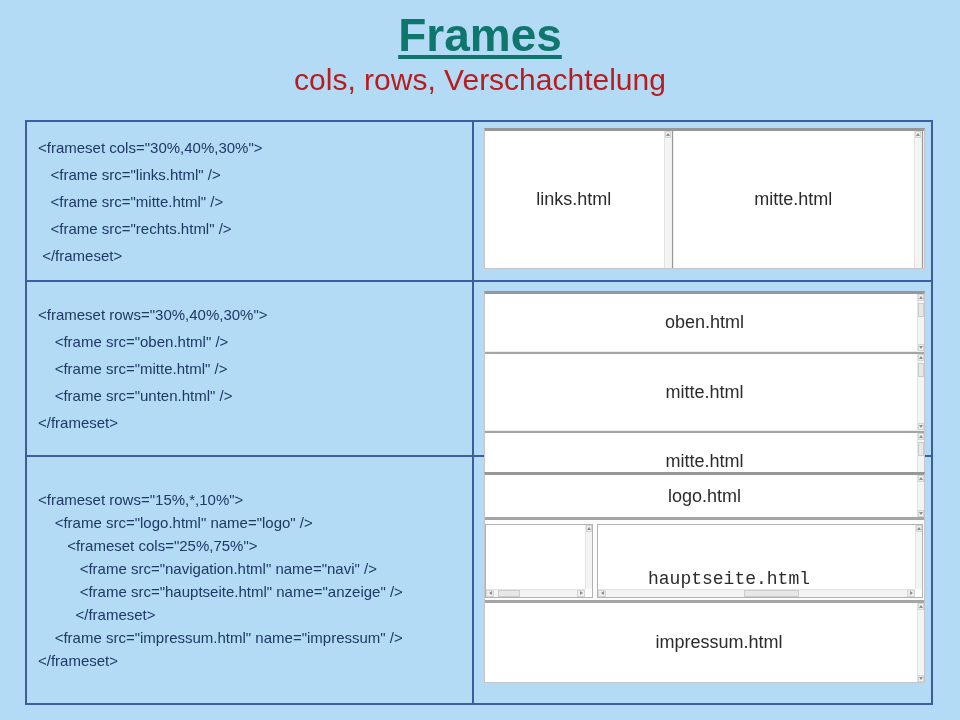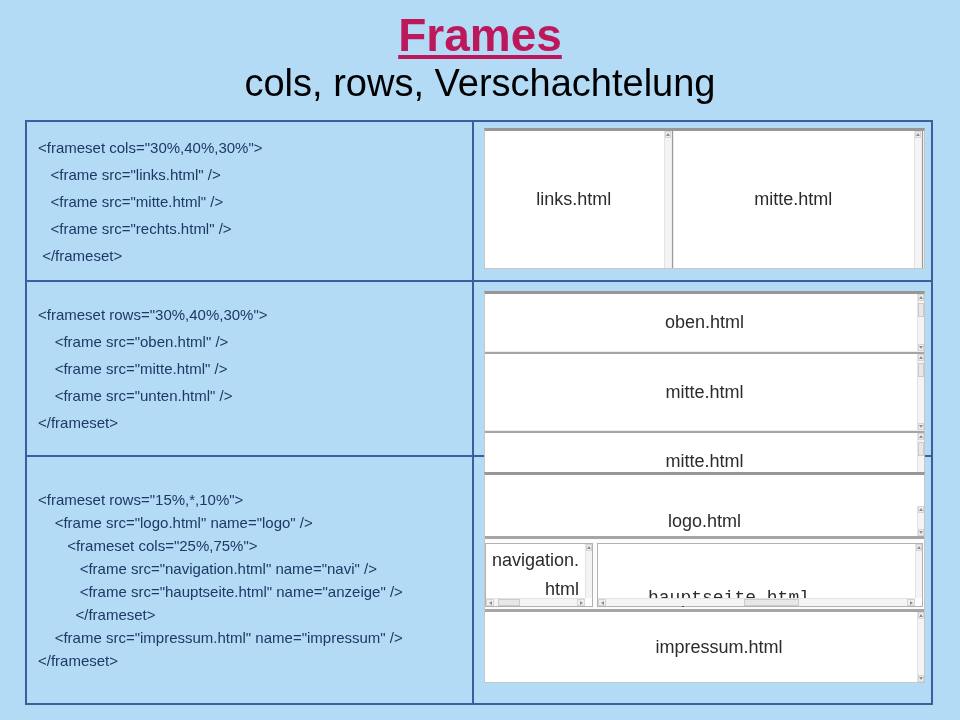--- a/index.html
+++ b/index.html
@@ -8,25 +8,25 @@
     background:#b3dbf6;
     font-family:"Liberation Sans", sans-serif;
     overflow:hidden;
     position:relative;
   }
   .slide { position:absolute; inset:0; }
 
   
   .title-wrap { text-align:center; padding-top:10px; }
   .page-title {
-    font-size:46px; font-weight:bold; color:#be185d;
+    font-size:46px; font-weight:bold; color:#0f766e;
     text-decoration:underline; text-underline-offset:4px;
     line-height:1.1;
   }
-  .page-subtitle { font-size:38px; color:#000000; line-height:1.1; margin-top:2px; }
+  .page-subtitle { font-size:30px; color:#b91c1c; line-height:1.1; margin-top:2px; }
 
   
   .table {
     position:absolute; left:25px; top:120px; width:908px; height:585px;
     border:2px solid #3a5f9e;
     display:grid;
     grid-template-columns:447px 1fr;
     grid-template-rows:160px 175px 1fr;
   }
   .cell { position:relative; }
@@ -84,21 +84,21 @@
   .vdivider { width:3px; background:#9a9a9a; border-left:1px solid #ececec; border-right:1px solid #ececec; }
 
   
   .viz2 { top:9px; height:200px; display:flex; flex-direction:column; }
   .hrow { position:relative; display:flex; align-items:center; justify-content:center; }
   .h30 { flex:30; } .h40 { flex:40; }
   .hdivider { height:3px; background:#a5a5a5; border-top:1px solid #ececec; }
 
   
   .viz3 { top:15px; height:211px; display:flex; flex-direction:column; }
-  .v3-logo { height:30px; position:relative; display:flex; align-items:center; justify-content:center;margin-top:31px; }
+  .v3-logo { height:42px; position:relative; display:flex; align-items:center; justify-content:center; }
   .v3-div { height:3px; background:#a5a5a5; }
   .v3-mid { flex:1; position:relative; background:#fcfcfc; }
   .v3-win { position:absolute; top:4px; bottom:2px; border:1px solid #b2b2b2; background:#fff; }
   .v3-nav { left:0; width:108px; }
   .v3-haupt { left:112px; right:1px;font-family:Liberation Mono, monospace; }
   .v3-win .vscroll { bottom:8px; }
   .v3-nav-label { position:absolute; right:13px; top:50%; transform:translateY(-50%); text-align:right; }
   .v3-nav-label .flabel { display:block; line-height:29px; }
   .v3-haupt-label { position:absolute; left:50px; top:44px; }
   .v3-imp { flex:1; position:relative; display:flex; align-items:center; justify-content:center;margin-left:29px; }
@@ -217,24 +217,20 @@
             <div class="sb-btn bottom">
                 <div class="tri-down"></div>
               </div>
           </div>
         </div>
 
         <div class="v3-div"></div>
 
         <div class="v3-mid">
           <div class="v3-win v3-nav">
-            <div class="v3-nav-label">
-              <span class="flabel">navigation.</span>
-              <span class="flabel">html</span>
-            </div>
             <div class="vscroll">
               <div class="sb-btn top">
                   <div class="tri-up"></div>
                 </div>
             </div>
             <div class="hscroll">
               <div class="sb-btn-h left">
                   <div class="tri-left"></div>
                 </div>
               <div class="sb-thumb-h" style="left:12px;width:22px;"></div>

